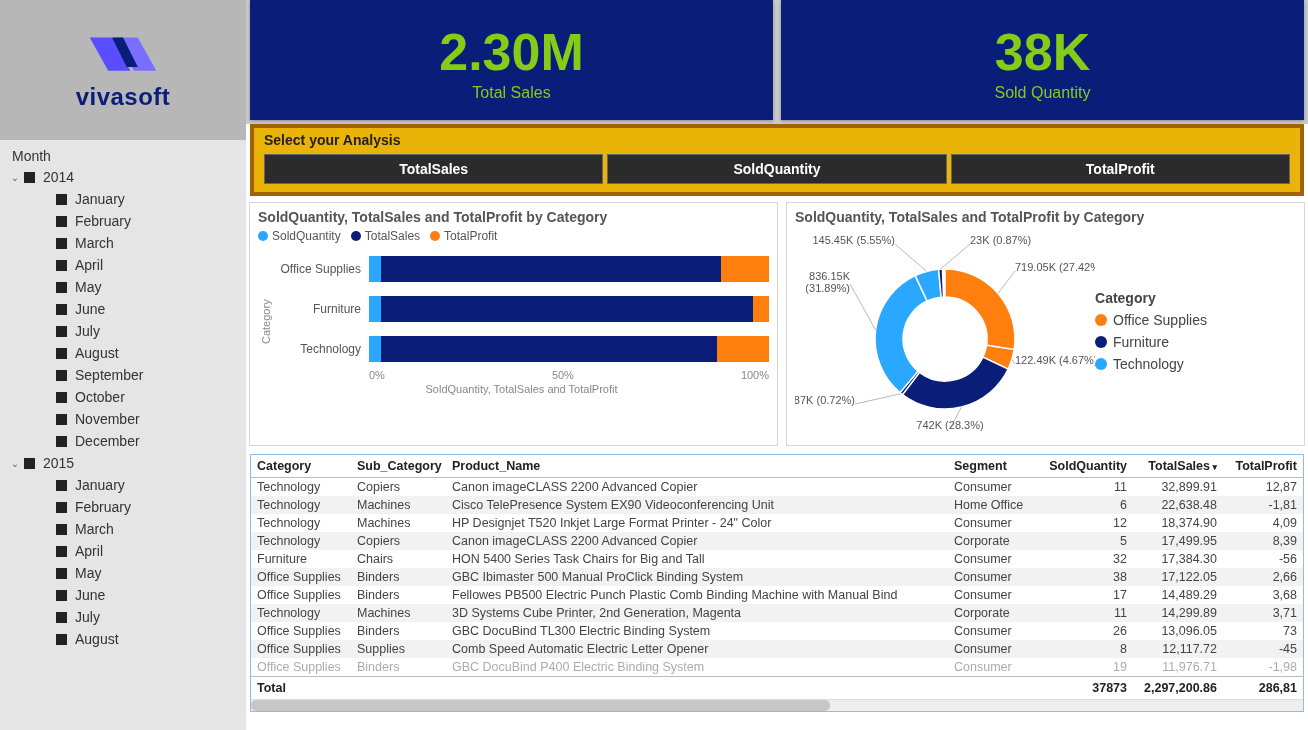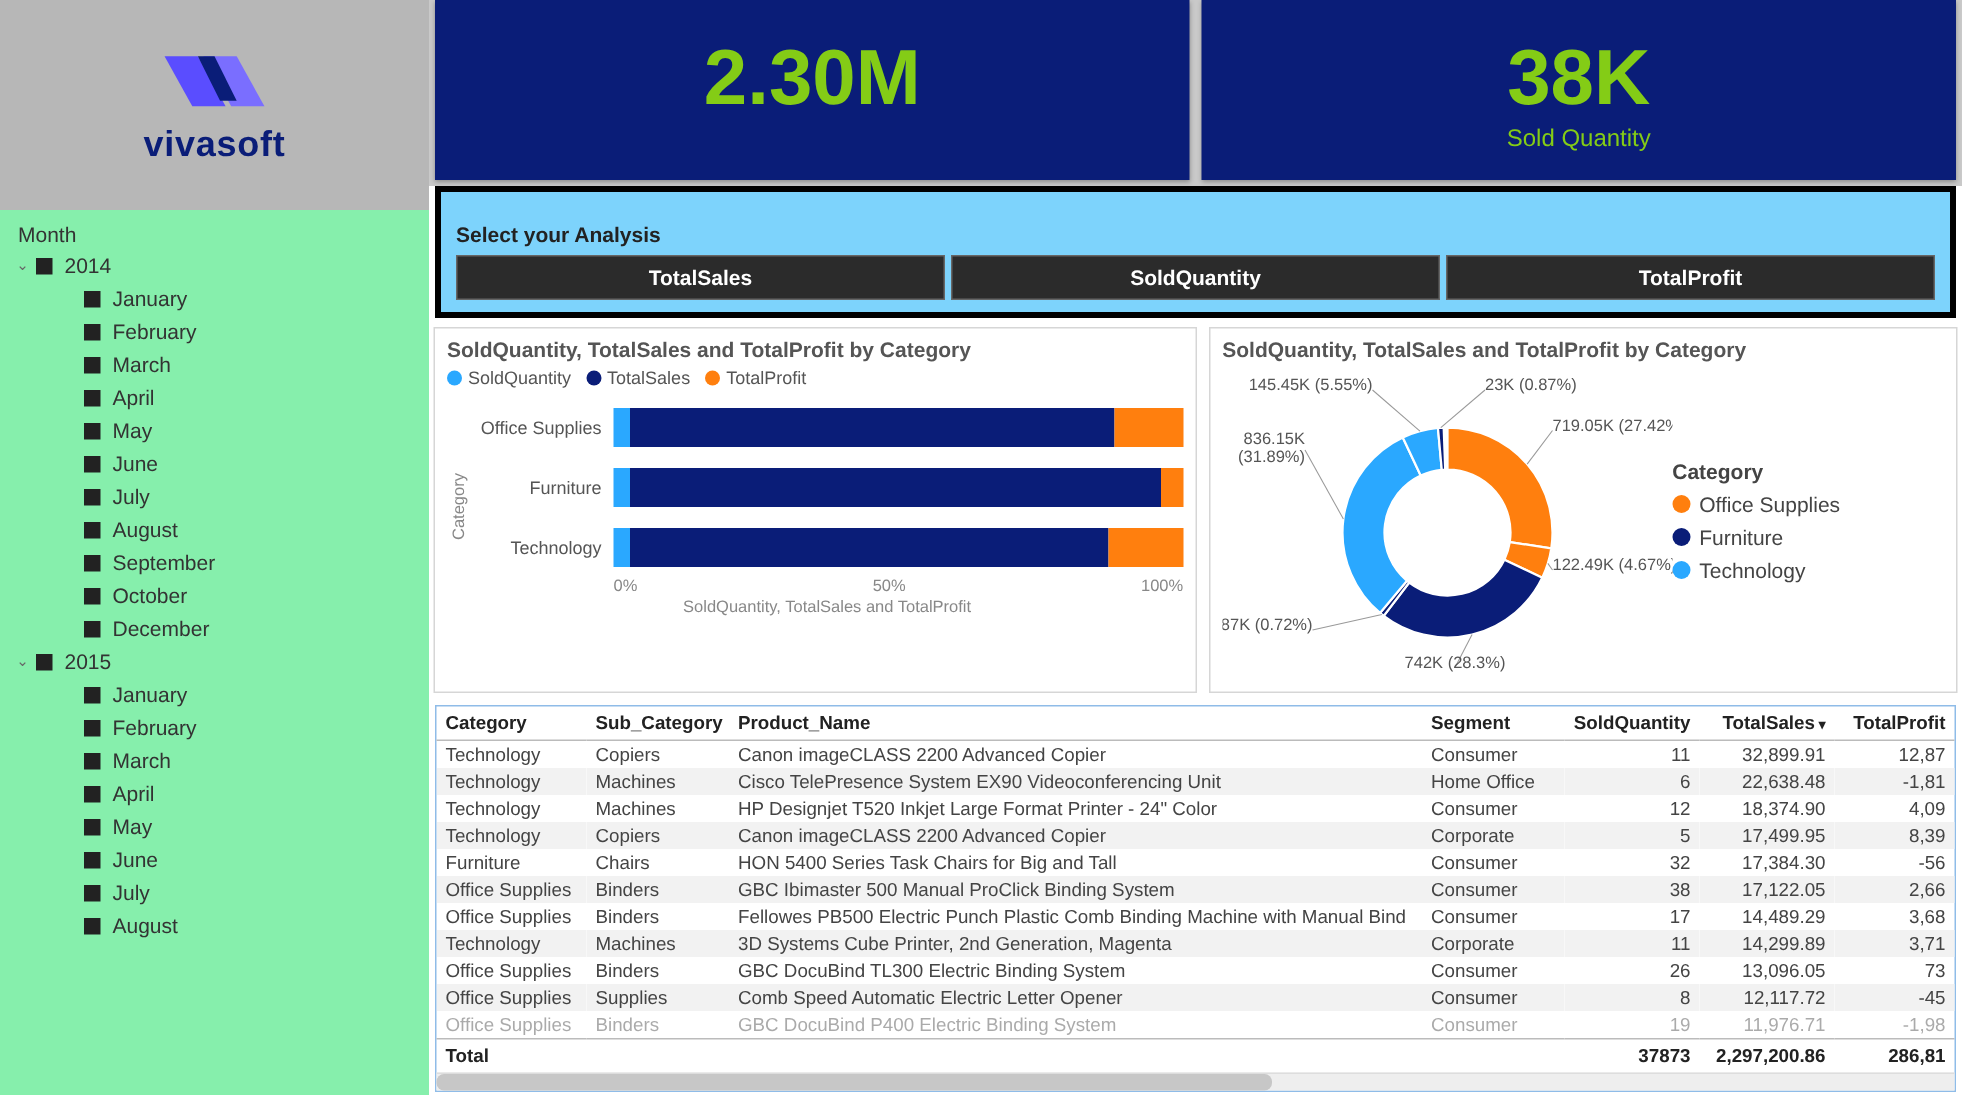--- a/index.html
+++ b/index.html
@@ -1,18 +1,18 @@
 <!DOCTYPE html>
 <html><head>
 <meta charset="utf-8">
 <style>
   * { box-sizing: border-box; margin: 0; padding: 0; }
   body { font-family: "Segoe UI", Arial, sans-serif; font-size: 13px; color: #333; background: #fff; width: 1308px; }
   .main { display: flex; }
-  .left-col { width: 286px; background: #86efac; }
+  .left-col { width: 246px; background: #e5e5e5; }
   .right-col { flex: 1; background: #fff; }
 
   .logo-box { height: 140px; background: #b7b7b7; display: flex; flex-direction: column; align-items: center; justify-content: center; }
   .logo-mark { width: 74px; height: 54px; }
   .logo-text { font-weight: bold; color: #0a1d78; font-size: 24px; letter-spacing: 0.5px; }
 
   .slicer { padding: 8px 4px 8px 8px; height: 590px; overflow: hidden; }
   .slicer-title { font-size: 14px; margin-bottom: 2px; padding-left: 4px; }
   .tree { font-size: 14px; }
   .tree-item { display: flex; align-items: center; height: 22px; padding-left: 14px; }
@@ -20,21 +20,21 @@
   .chevron { width: 14px; display: inline-flex; justify-content: center; color: #666; font-size: 10px; }
   .sq { width: 11px; height: 11px; background: #222; margin-right: 8px; }
   .tree-year .sq { margin-left: 2px; }
 
   .kpi-row { display: flex; gap: 8px; padding: 0 4px 4px 4px; background:#c9c9c9; }
   .kpi { flex: 1; background: #0a1d78; color: #84cc16; text-align: center; padding: 26px 0 18px 0; box-shadow: 0 1px 3px rgba(0,0,0,.3); }
   .kpi-value { font-size: 52px; font-weight: bold; line-height: 1; }
   .kpi-label { font-size: 16px; margin-top: 6px; }
 
   .analysis-wrap { margin: 0 4px 6px 4px; }
-  .analysis { background: #7dd3fc; border: 4px solid #000000; padding: 20px 10px 8px 10px; }
+  .analysis { background: #eab308; border: 4px solid #a16207; padding: 4px 10px 8px 10px; }
   .analysis-title { font-weight: bold; font-size: 14px; margin-bottom: 6px; color:#222; }
   .analysis-tabs { display: flex; gap: 4px; }
   .atab { flex: 1; background: #2b2b2b; color: #fff; border:1px solid #666; text-align: center; padding: 6px 0; font-weight: bold; font-size: 14px; }
 
   .charts-row { display: flex; gap: 8px; padding: 0 3px; }
   .card { border: 1px solid #d6d6d6; background: #fff; padding: 6px 8px; }
   .card-left { flex: 1.02; }
   .card-right { flex: 1; }
   .card-title { font-weight: bold; font-size: 14px; color: #555; margin-bottom: 4px; }
   .legend-row { font-size: 12px; color:#555; display:flex; align-items:center; gap:4px; margin-bottom:6px;}
@@ -126,20 +126,24 @@
           <div class="tree-item" style="padding-left: 48px;">
             <span class="sq"></span>
             <span>September</span>
           </div>
           <div class="tree-item" style="padding-left: 48px;">
             <span class="sq"></span>
             <span>October</span>
           </div>
           <div class="tree-item" style="padding-left: 48px;">
             <span class="sq"></span>
+            <span>November</span>
+          </div>
+          <div class="tree-item" style="padding-left: 48px;">
+            <span class="sq"></span>
             <span>December</span>
           </div>
           <div class="tree-item tree-year">
             <span class="chevron">⌄</span>
             <span class="sq"></span>
             <span>2015</span>
           </div>
           <div class="tree-item" style="padding-left: 48px;">
             <span class="sq"></span>
             <span>January</span>
@@ -173,20 +177,21 @@
             <span>August</span>
           </div>
         </div>
     </div>
   </div>
 
   <div class="right-col">
     <div class="kpi-row">
       <div class="kpi">
         <div class="kpi-value">2.30M</div>
+        <div class="kpi-label">Total Sales</div>
       </div>
       <div class="kpi">
         <div class="kpi-value">38K</div>
         <div class="kpi-label">Sold Quantity</div>
       </div>
     </div>
 
     <div class="analysis-wrap">
       <div class="analysis">
         <div class="analysis-title">Select your Analysis</div>

